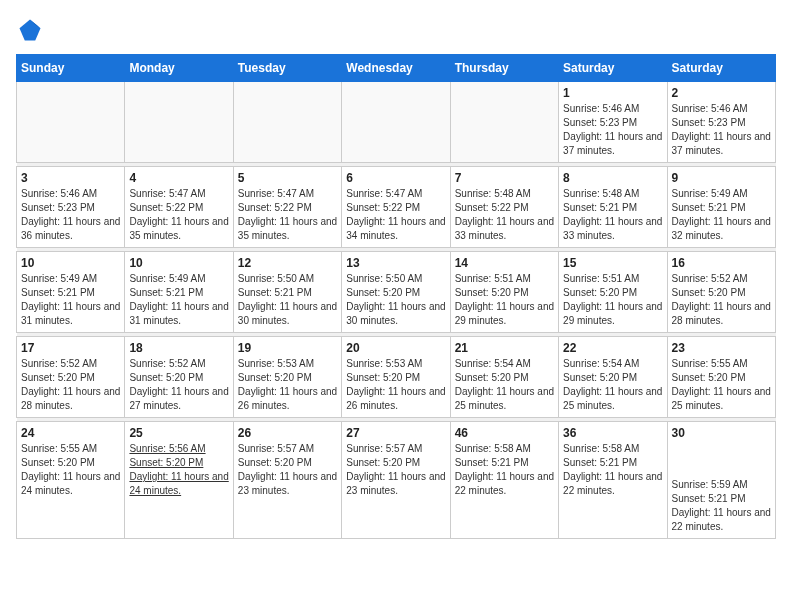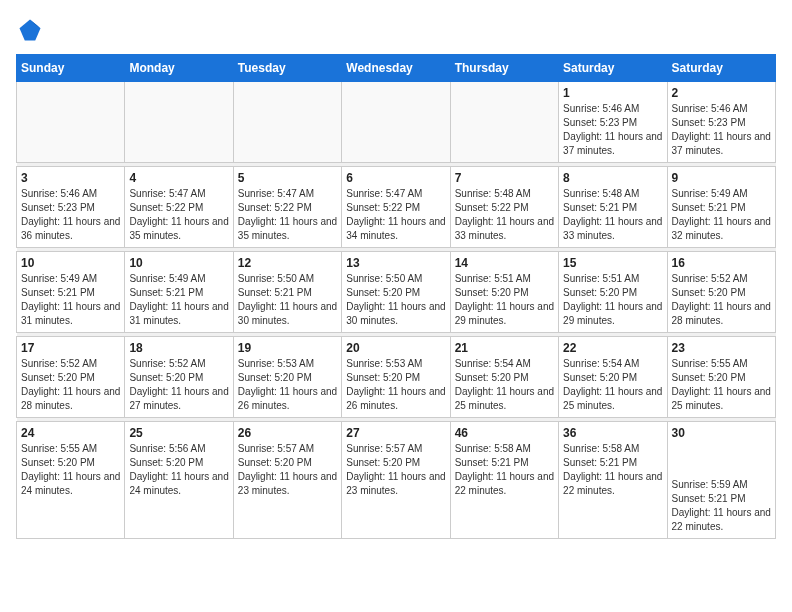--- a/index.html
+++ b/index.html
@@ -308,21 +308,21 @@
       </tr>
       <tr>
         <td>
           <div class="day-num">24</div>
           <div class="day-info" style="white-space: pre-line;">Sunrise: 5:55 AM
 Sunset: 5:20 PM
 Daylight: 11 hours and 24 minutes.</div>
         </td>
         <td>
           <div class="day-num">25</div>
-          <div class="day-info" style="white-space: pre-line;">Sunrise: 5:56 AM
+          <div class="day-info" style="white-space: pre-line; text-decoration: underline;">Sunrise: 5:56 AM
 Sunset: 5:20 PM
 Daylight: 11 hours and 24 minutes.</div>
         </td>
         <td>
           <div class="day-num">26</div>
           <div class="day-info" style="white-space: pre-line;">Sunrise: 5:57 AM
 Sunset: 5:20 PM
 Daylight: 11 hours and 23 minutes.</div>
         </td>
         <td>

